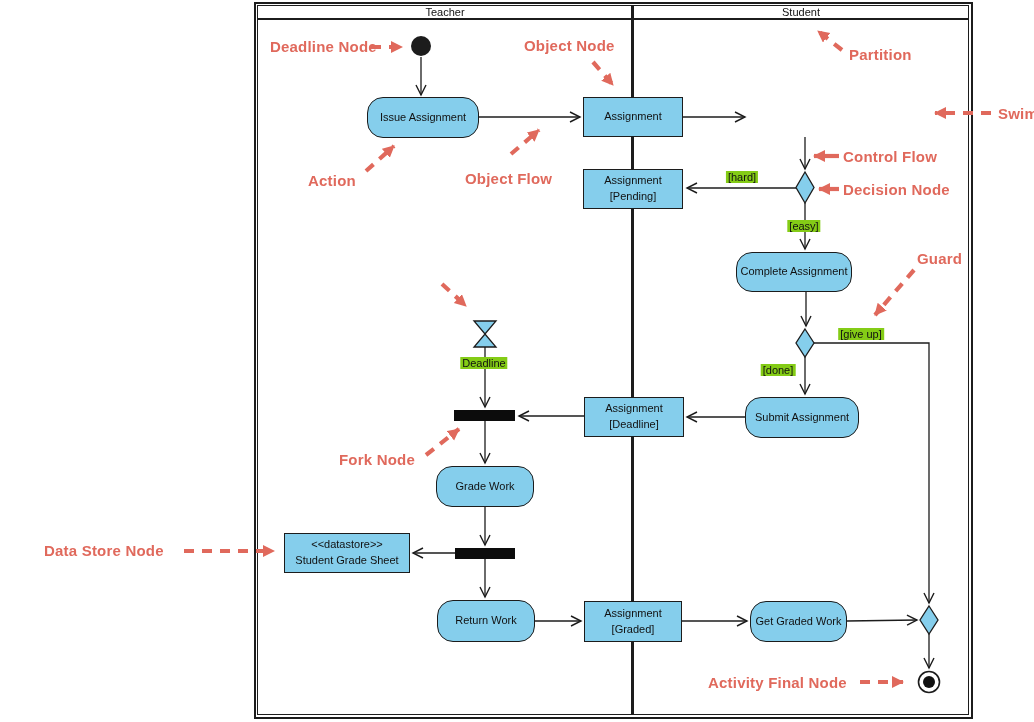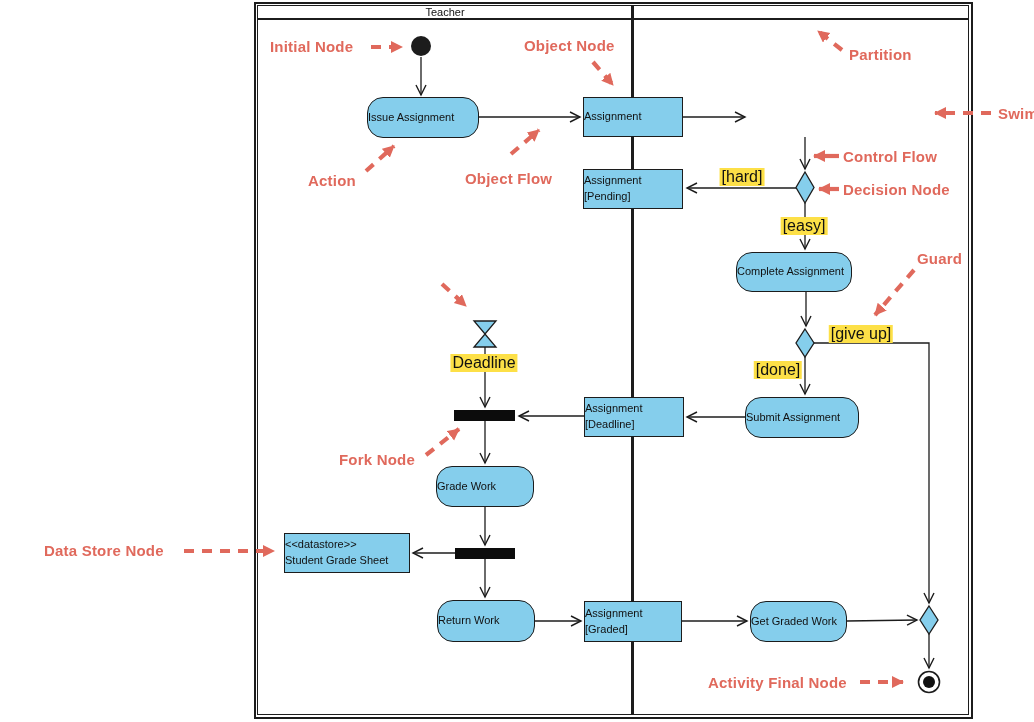--- a/index.html
+++ b/index.html
@@ -24,43 +24,44 @@
     font-size: 11px; color: #111; display: flex; align-items: center; justify-content: center;
     height: 100%;
   }
   .vdivider {
     position: absolute; left: 589px; top: 5px; width: 3px; height: 710px;
     background: #1c1c1c; z-index: 1;
   }
   svg.layer { position: absolute; left: 0; top: 0; z-index: 2; }
   .node {
     position: absolute; background: #85CEEC; border: 1.6px solid #1c1c1c;
-    display: flex; flex-direction: column; align-items: flex-start; justify-content: center;
+    display: flex; flex-direction: column; align-items: center; justify-content: center;
     font-size: 11px; color: #111; text-align: center; line-height: 1.45; z-index: 3;
   }
   .action { border-radius: 16px; }
   .floatlabel {
-    position: absolute; transform: translate(-50%, -50%); background: #fde047;
-    font-size: 16px; color: #111; padding: 0 2px; white-space: nowrap; z-index: 4;
+    position: absolute; transform: translate(-50%, -50%); background: #84cc16;
+    font-size: 11px; color: #111; padding: 0 2px; white-space: nowrap; z-index: 4;
   }
   .ann {
     position: absolute; color: #E0695C; font-weight: bold; font-size: 15px;
     white-space: nowrap; z-index: 5; letter-spacing: 0.2px;
   }
 </style>
 </head>
 <body>
 
 <div id="canvas">
 
   <div class="frame-outer"></div>
   <div class="pool"></div>
   <div class="vdivider"></div>
   <div class="pool-header">
     <div class="hcell" style="width:376px">Teacher</div>
+    <div class="hcell" style="flex:1">Student</div>
   </div>
 
   <svg class="layer" width="1034" height="722">
     <defs>
       <marker id="mB" markerUnits="userSpaceOnUse" markerWidth="14" markerHeight="14" refX="11" refY="6" orient="auto">
         <path d="M1,1 L11,6 L1,11" fill="none" stroke="#1c1c1c" stroke-width="1.4"></path>
       </marker>
       <marker id="mA" markerUnits="userSpaceOnUse" markerWidth="16" markerHeight="16" refX="11" refY="6" orient="auto">
         <path d="M0,0 L12,6 L0,12 Z" fill="#E0695C"></path>
       </marker>
@@ -158,21 +159,21 @@
     <span>&lt;&lt;datastore&gt;&gt;</span>
     <span>Student Grade Sheet</span>
   </div>
 
   <div class="floatlabel" style="left:700px;top:177px">[hard]</div>
   <div class="floatlabel" style="left:762px;top:226px">[easy]</div>
   <div class="floatlabel" style="left:819px;top:334px">[give up]</div>
   <div class="floatlabel" style="left:736px;top:370px">[done]</div>
   <div class="floatlabel" style="left:442px;top:363px">Deadline</div>
 
-  <div class="ann" style="left:228px;top:38px">Initial Node</div>
+  <div class="ann" style="left:228px;top:38px">Deadline Node</div>
   <div class="ann" style="left:482px;top:37px">Object Node</div>
   <div class="ann" style="left:266px;top:172px">Action</div>
   <div class="ann" style="left:423px;top:170px">Object Flow</div>
   <div class="ann" style="left:807px;top:46px">Partition</div>
   <div class="ann" style="left:956px;top:105px">Swimlane</div>
   <div class="ann" style="left:801px;top:148px">Control Flow</div>
   <div class="ann" style="left:801px;top:181px">Decision Node</div>
   <div class="ann" style="left:875px;top:250px">Guard</div>
   <div class="ann" style="left:297px;top:451px">Fork Node</div>
   <div class="ann" style="left:2px;top:542px">Data Store Node</div>

